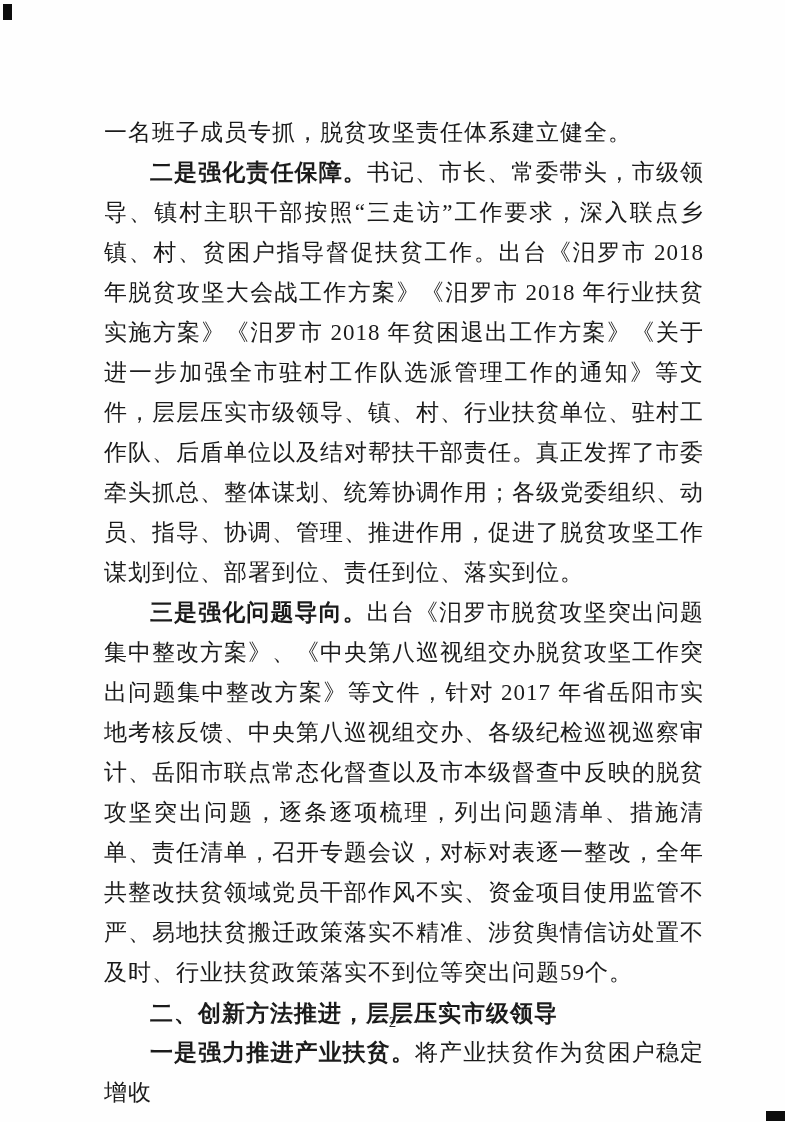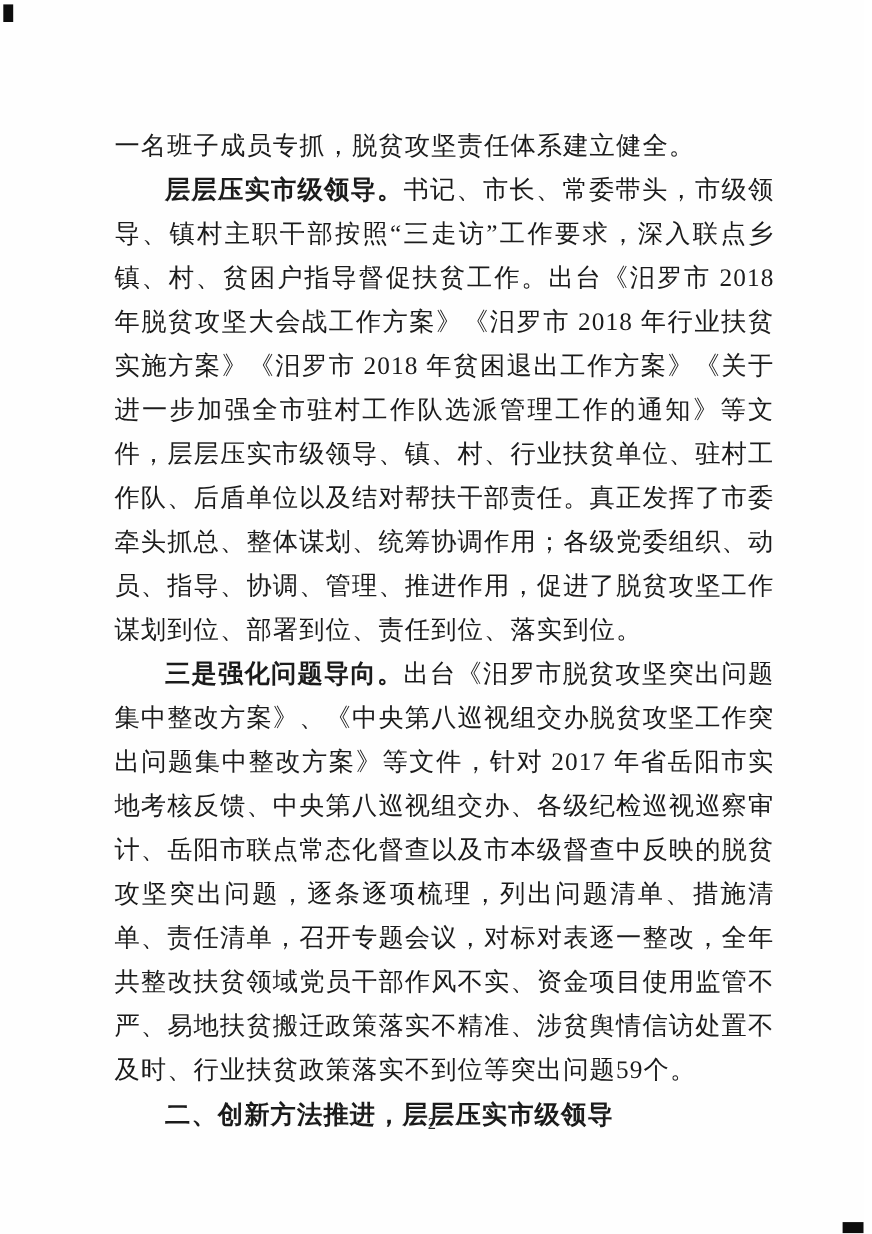--- a/index.html
+++ b/index.html
@@ -56,26 +56,27 @@
 <body>
 
 <div class="page">
 
   <div class="scan-mark tl"></div>
 
   <div class="textblock">
 
     <p>一名班子成员专抓，脱贫攻坚责任体系建立健全。</p>
 
-    <p class="indent"><span class="lead">层层压实市级领导。</span><span>书记、市长、常委带头，市级领导、镇村主职干部按照“三走访”工作要求，深入联点乡镇、村、贫困户指导督促扶贫工作。出台《汨罗市 2018 年脱贫攻坚大会战工作方案》《汨罗市 2018 年行业扶贫实施方案》《汨罗市 2018 年贫困退出工作方案》《关于进一步加强全市驻村工作队选派管理工作的通知》等文件，层层压实市级领导、镇、村、行业扶贫单位、驻村工作队、后盾单位以及结对帮扶干部责任。真正发挥了市委牵头抓总、整体谋划、统筹协调作用；各级党委组织、动员、指导、协调、管理、推进作用，促进了脱贫攻坚工作谋划到位、部署到位、责任到位、落实到位。</span></p>
+    <p class="indent"><span class="lead">二是强化责任保障。</span><span>书记、市长、常委带头，市级领导、镇村主职干部按照“三走访”工作要求，深入联点乡镇、村、贫困户指导督促扶贫工作。出台《汨罗市 2018 年脱贫攻坚大会战工作方案》《汨罗市 2018 年行业扶贫实施方案》《汨罗市 2018 年贫困退出工作方案》《关于进一步加强全市驻村工作队选派管理工作的通知》等文件，层层压实市级领导、镇、村、行业扶贫单位、驻村工作队、后盾单位以及结对帮扶干部责任。真正发挥了市委牵头抓总、整体谋划、统筹协调作用；各级党委组织、动员、指导、协调、管理、推进作用，促进了脱贫攻坚工作谋划到位、部署到位、责任到位、落实到位。</span></p>
 
     <p class="indent"><span class="lead">三是强化问题导向。</span><span>出台《汨罗市脱贫攻坚突出问题集中整改方案》、《中央第八巡视组交办脱贫攻坚工作突出问题集中整改方案》等文件，针对 2017 年省岳阳市实地考核反馈、中央第八巡视组交办、各级纪检巡视巡察审计、岳阳市联点常态化督查以及市本级督查中反映的脱贫攻坚突出问题，逐条逐项梳理，列出问题清单、措施清单、责任清单，召开专题会议，对标对表逐一整改，全年共整改扶贫领域党员干部作风不实、资金项目使用监管不严、易地扶贫搬迁政策落实不精准、涉贫舆情信访处置不及时、行业扶贫政策落实不到位等突出问题59个。</span></p>
 
     <p class="indent section-heading">二、创新方法推进，层层压实市级领导</p>
 
+    <p class="indent"><span class="lead">一是强力推进产业扶贫。</span><span>将产业扶贫作为贫困户稳定增收</span></p>
 
   </div>
 
   <div class="page-number">2</div>
 
   <div class="scan-mark br"></div>
 
 </div>
 
 </body></html>

